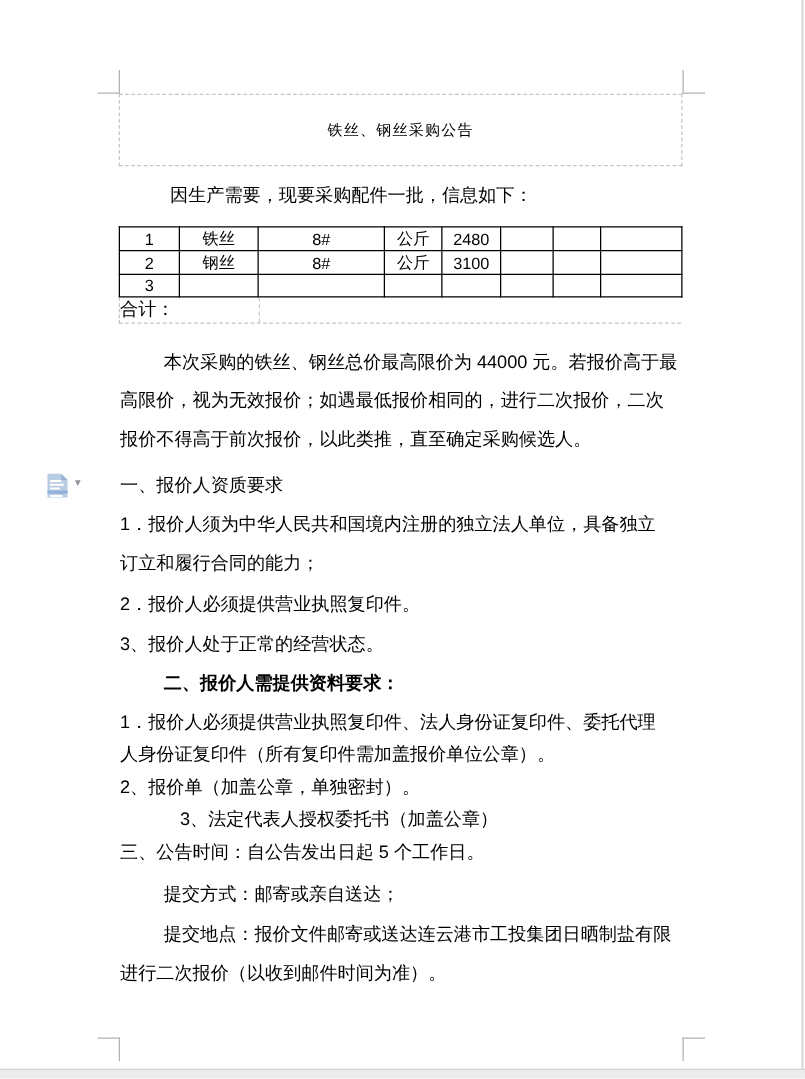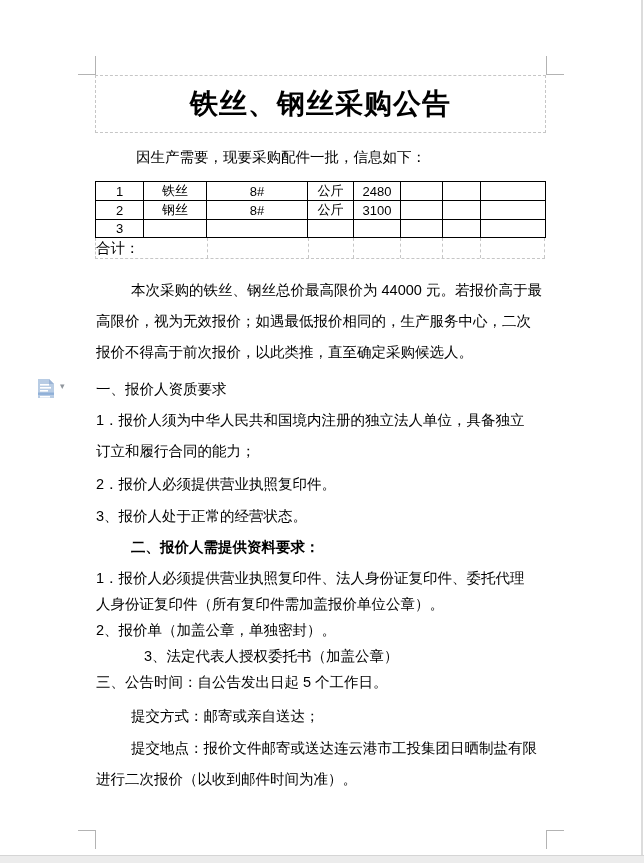--- a/index.html
+++ b/index.html
@@ -13,38 +13,38 @@
   .crop { position:absolute; width:18px; height:19px; }
   .crop-tl { left:78px; top:56px;  border-right:1px solid #b3b3b3; border-bottom:1px solid #b3b3b3; }
   .crop-tr { left:546px; top:56px; border-left:1px solid #b3b3b3;  border-bottom:1px solid #b3b3b3; }
   .crop-bl { left:78px; top:830px; border-right:1px solid #b3b3b3; border-top:1px solid #b3b3b3; }
   .crop-br { left:546px; top:830px;border-left:1px solid #b3b3b3;  border-top:1px solid #b3b3b3; }
 
   .title-frame {
     position:absolute; left:95px; top:75px; width:451px; height:58px;
     border:1px dashed #c6c6c6; display:flex; align-items:center; justify-content:center;
   }
-  .title-text { font-size:28px; font-weight:bold; letter-spacing:1px; }
+  .title-text { font-size:12px; font-weight:normal; letter-spacing:1px; }
 
   .text-line {
     position:absolute; left:96px; width:452px; font-size:14.5px;
     line-height:17px; white-space:nowrap; color:#000;
   }
   .indent { padding-left:35px; }
   .bold { font-weight:bold; }
 
   .table-wrap { position:absolute; left:95px; top:181px; width:451px; }
   table.items { border-collapse:collapse; table-layout:fixed; width:450px; }
   table.items td {
     border:1px solid #000; height:18px; text-align:center; vertical-align:middle;
     font-size:13px; padding:0; overflow:hidden;
   }
   .total-row {
     display:flex; width:450px; height:21px;
-    border-left:1px dashed #c6c6c6; border-bottom:1px dashed #c6c6c6;
+    border-left:1px dashed #c6c6c6; border-bottom:1px dashed #c6c6c6;flex-direction:column;
   }
   .total-row .cell {
     border-right:1px dashed #c6c6c6; height:100%;
   }
   .total-label-cell {
     font-size:14.5px; line-height:20px; text-align:left; color:#000;
   }
 
   .paste-widget { position:absolute; left:34px; top:376px; width:40px; height:28px; }
   .paste-icon-svg { position:absolute; left:2px; top:2px; }
@@ -122,21 +122,21 @@
       <div class="cell" style="width:101px;"></div>
       <div class="cell" style="width:46px;"></div>
       <div class="cell" style="width:47px;"></div>
       <div class="cell" style="width:42px;"></div>
       <div class="cell" style="width:38px;"></div>
       <div class="cell" style="width:64px;"></div>
     </div>
   </div>
 
   <div class="text-line indent" style="top:282px;">本次采购的铁丝、钢丝总价最高限价为 44000 元。若报价高于最</div>
-  <div class="text-line" style="top:313px;">高限价，视为无效报价；如遇最低报价相同的，生产服务中心，二次</div>
+  <div class="text-line" style="top:313px;">高限价，视为无效报价；如遇最低报价相同的，进行二次报价，二次</div>
   <div class="text-line" style="top:344px;">报价不得高于前次报价，以此类推，直至确定采购候选人。</div>
 
   <div class="paste-widget">
     <svg class="paste-icon-svg" width="20" height="22" viewBox="0 0 20 22">
       <path d="M2 1 h11 l5 5 v14 h-16 z" fill="#b8cce4"></path>
       <path d="M13 1 l5 5 h-5 z" fill="#9ab3d5"></path>
       <rect x="4" y="6" width="9" height="1.6" fill="#ffffff"></rect>
       <rect x="4" y="9" width="11" height="1.6" fill="#ffffff"></rect>
       <rect x="4" y="12" width="8" height="1.6" fill="#ffffff"></rect>
       <rect x="2" y="14.5" width="16" height="2.4" fill="#8fb0d8"></rect>

